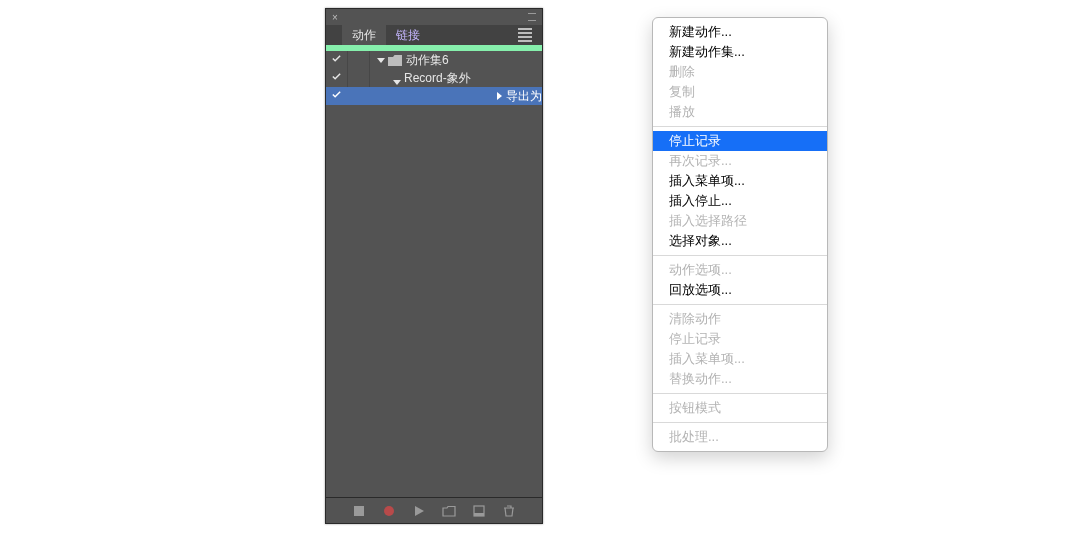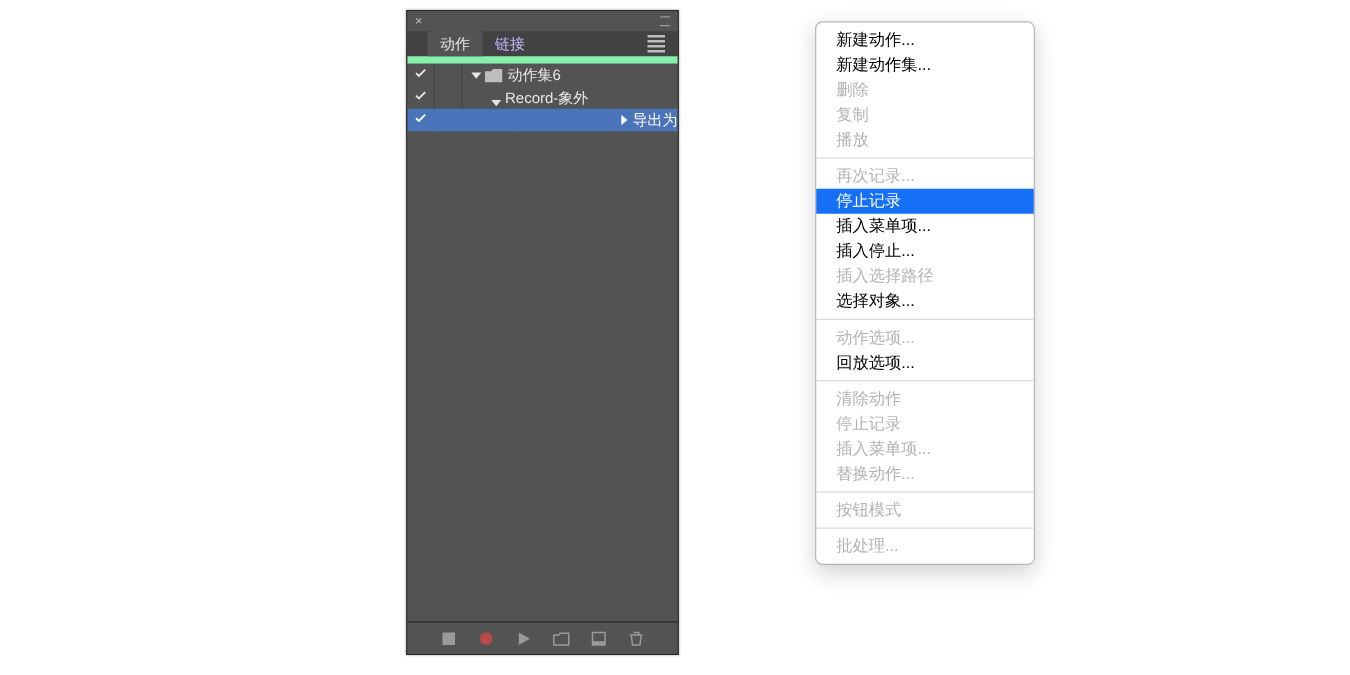--- a/index.html
+++ b/index.html
@@ -276,22 +276,22 @@
   </div>
 </div>
 
 <div class="menu" id="menu">
     <div class="menu-item">新建动作...</div>
     <div class="menu-item">新建动作集...</div>
     <div class="menu-item disabled">删除</div>
     <div class="menu-item disabled">复制</div>
     <div class="menu-item disabled">播放</div>
     <div class="menu-sep"></div>
+    <div class="menu-item highlight">停止记录</div>
     <div class="menu-item disabled">再次记录...</div>
-    <div class="menu-item highlight">停止记录</div>
     <div class="menu-item">插入菜单项...</div>
     <div class="menu-item">插入停止...</div>
     <div class="menu-item disabled">插入选择路径</div>
     <div class="menu-item">选择对象...</div>
     <div class="menu-sep"></div>
     <div class="menu-item disabled">动作选项...</div>
     <div class="menu-item">回放选项...</div>
     <div class="menu-sep"></div>
     <div class="menu-item disabled">清除动作</div>
     <div class="menu-item disabled">停止记录</div>

